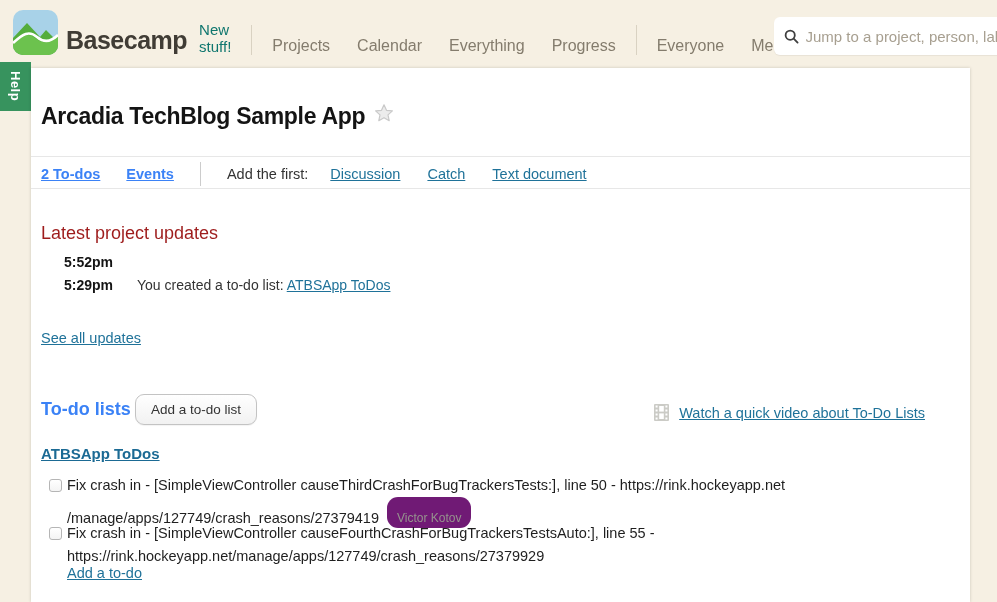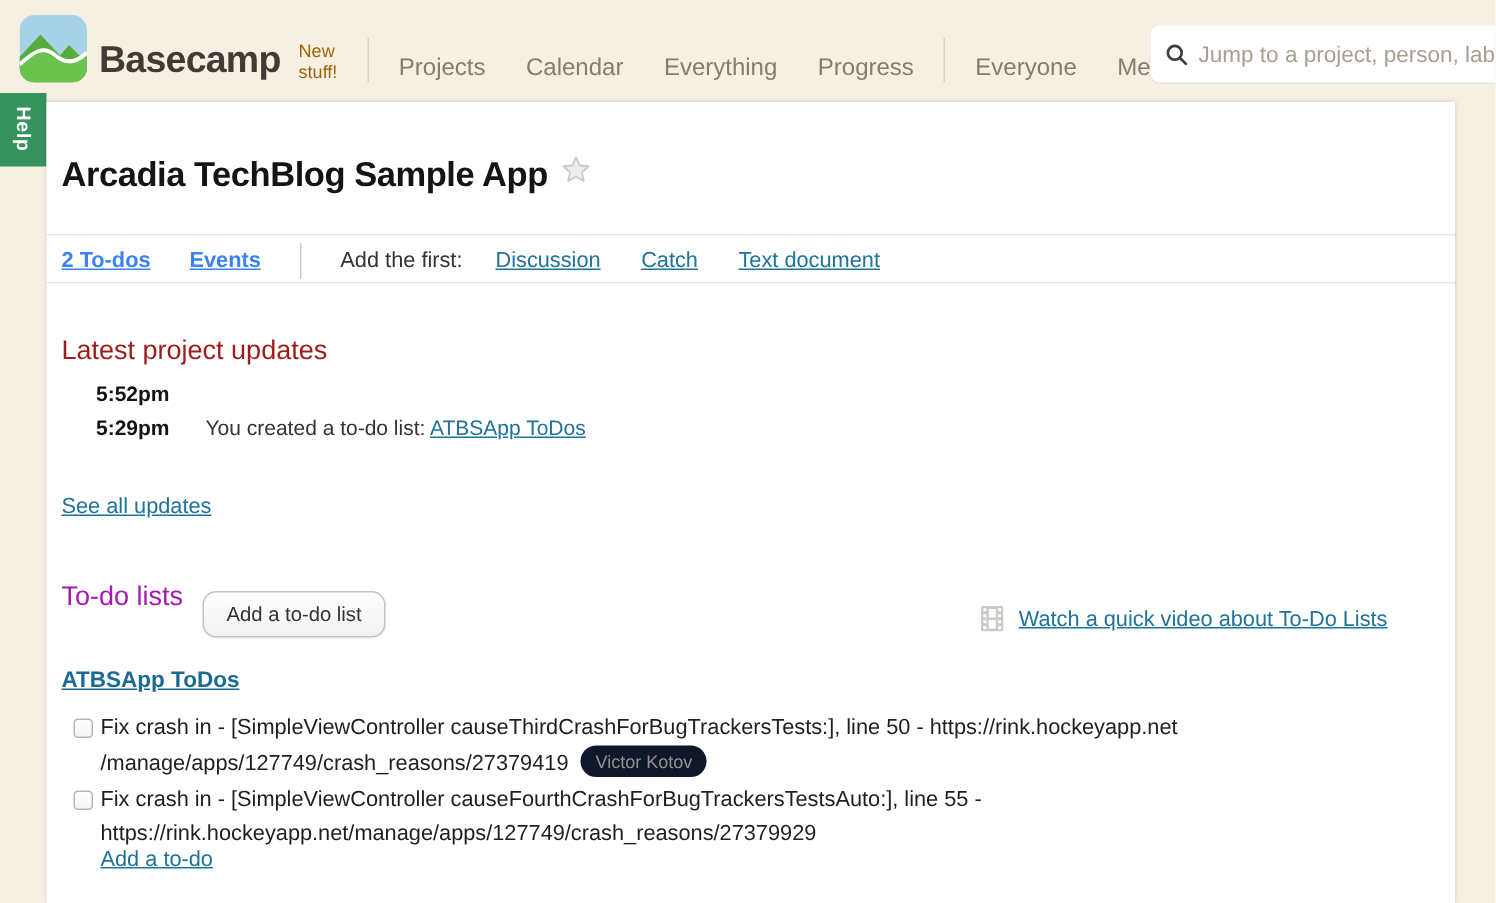--- a/index.html
+++ b/index.html
@@ -16,21 +16,21 @@
   
   .navbar {
     position:absolute; top:0; left:0; width:817px; height:55px;
     display:flex; align-items:flex-end; padding:0 8px 0 13px;
   }
   .logo { width:45px; height:45px; flex:none; cursor:pointer; }
   .brand {
     font-size:25px; font-weight:700; color:#403c35; letter-spacing:-0.5px;
     margin-left:8px; cursor:pointer;
   }
-  .new-stuff { color:#a16207; font-size:12px; margin-left:12px; text-decoration:none; }
+  .new-stuff { color:#0f766e; font-size:15px; margin-left:12px; text-decoration:none; }
   .nav-divider { width:1px; height:30px; background:#d9d2c2; margin:0 20px; flex:none; }
   .nav-link {
     color:#847c6d; font-size:16px; text-decoration:none; margin-right:27px; white-space:nowrap;
   }
   .nav-link.last { margin-right:0; }
   .searchbox {
     margin-left:auto; width:322px; height:38px; background:#fff; border-radius:6px;
     display:flex; align-items:center; padding:0 10px; flex:none;
     box-shadow:0 1px 1px rgba(0,0,0,0.06);
   }
@@ -88,22 +88,22 @@
   }
   .updates-rows { position:absolute; top:185px; left:10px; right:20px; }
   .update-row { display:flex; margin-bottom:5px; font-size:14px; line-height:18px; }
   .u-time { width:72px; text-align:right; font-weight:700; color:#141414; flex:none; }
   .u-text { margin-left:24px; color:#333; white-space:nowrap; }
   .u-link { color:#1f7299; text-decoration:underline; }
   .see-all { position:absolute; top:262px; left:10px; font-size:14.5px; color:#1f7299; text-decoration:underline; }
 
   
   .todo-heading {
-    position:absolute; top:319px; left:10px;
-    color:#a21caf; font-size:18px; font-weight:400;
+    position:absolute; top:331px; left:10px;
+    color:#3b82f6; font-size:18px; font-weight:700;
   }
   .add-list-btn {
     position:absolute; top:326px; left:104px;
     font-family:"Liberation Sans","DejaVu Sans",sans-serif;
     font-size:13.5px; color:#333; cursor:pointer;
     padding:7px 15px; border:1px solid #c3c3c3; border-radius:9px;
     background:linear-gradient(#ffffff,#f1f1f1);
     box-shadow:0 1px 1px rgba(0,0,0,0.05);
   }
   .video-row { position:absolute; top:336px; right:45px; display:flex; align-items:center; }
@@ -119,22 +119,22 @@
   .todo-item.item-0 { top:406px; }
   .todo-item.item-1 { top:454px; }
   .todo-check {
     position:absolute; left:0; top:5px; width:13px; height:13px;
     border:1px solid #b5b5b5; border-radius:3px;
     background:linear-gradient(#fff,#f4f4f4); cursor:pointer;
   }
   .todo-lines { margin-left:18px; color:#1f1f1f; }
   .todo-line { display:block; }
   .todo-line .badge {
-    display:inline-block; margin-left:8px; padding:4px 10px 3px;
-    background:#0f172a; border-radius:11px;
+    display:inline-block; margin-left:8px; padding:14px 10px 3px;
+    background:#701a75; border-radius:11px;
     color:#96938e; font-size:12px; line-height:14px; vertical-align:1px;
   }
   .badge-inline-wrap .todo-line:last-child { display:inline; }
   .add-todo { position:absolute; top:497px; left:36px; font-size:14.5px; color:#1f7299; text-decoration:underline; }
 </style>
 </head>
 <body>
 
 <div class="navbar">
   <span class="logo">

